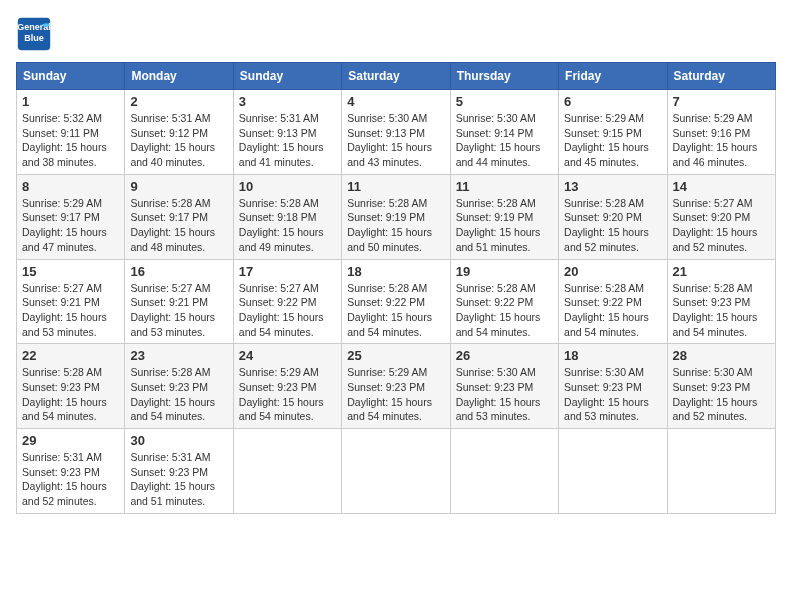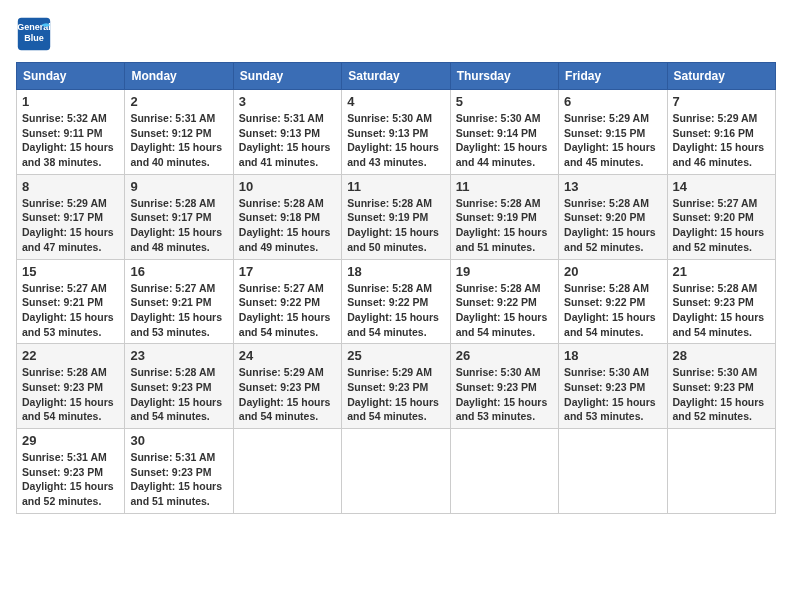--- a/index.html
+++ b/index.html
@@ -72,21 +72,20 @@
       font-size: 13px;
       font-weight: bold;
       color: #333;
       display: block;
       margin-bottom: 2px;
     }
     .day-info {
       color: #333;
       line-height: 1.4;
       font-size: 10.5px;
-      font-weight: bold;
     }
     .empty-cell {
       background: #f9f9f9;
     }
     .row-even td {
       background-color: #efefef;
     }
   </style>
 </head>
 <body>

